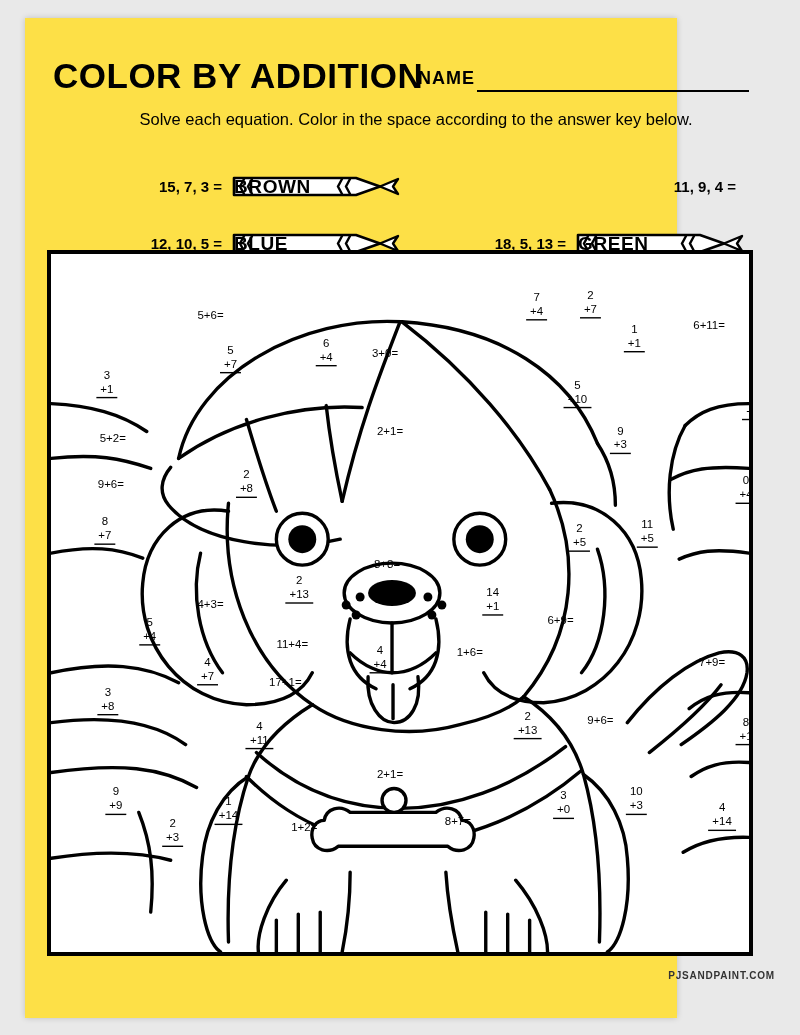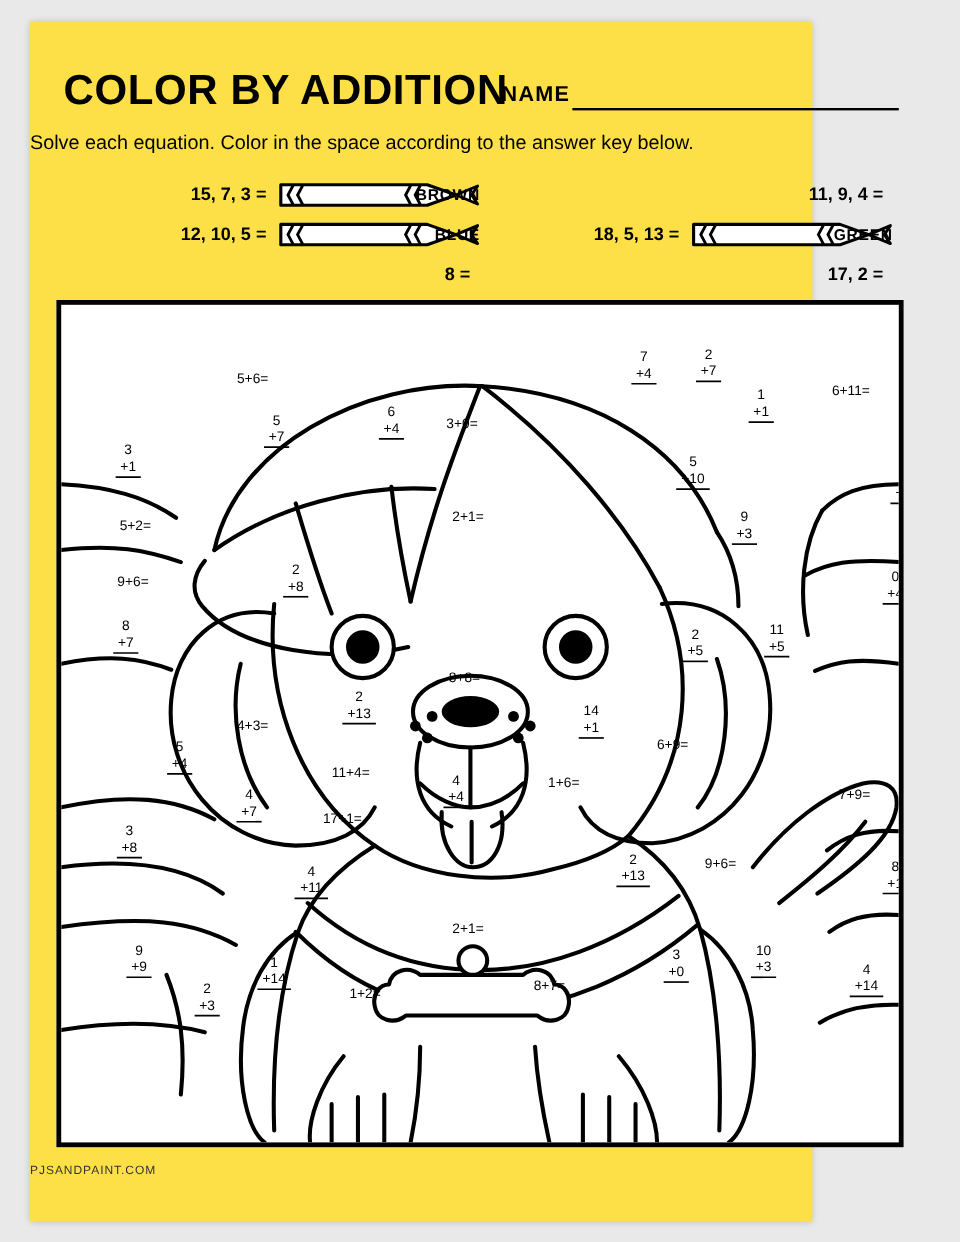--- a/index.html
+++ b/index.html
@@ -50,23 +50,24 @@
   }
   .name-line {
     position: absolute;
     left: 452px;
     top: 72px;
     width: 272px;
     border-bottom: 2px solid #000;
   }
   .instructions {
     position: absolute;
-    left: 0;
+    left: 16px;
     top: 92px;
     width: 750px;
+    text-align: center;
     font-size: 16.5px;
     color: #000;
   }
   
   .key {
     position: absolute;
     left: 0;
     top: 128px;
     width: 750px;
     height: 100px;
@@ -77,20 +78,21 @@
     width: 350px;
   }
   .key-col.left  { left: 25px; }
   .key-col.right { left: 369px; }
   .key-row {
     position: relative;
     height: 33px;
     display: flex;
     align-items: center;
     justify-content: flex-end;
+    margin-top: 24px;
   }
   .key-nums {
     font-size: 15px;
     font-weight: bold;
     color: #000;
     margin-right: 8px;
     white-space: nowrap;
   }
   .crayon {
     position: relative;
@@ -98,22 +100,22 @@
     height: 23px;
     flex: none;
   }
   .crayon svg { display: block; }
   .crayon-label {
     position: absolute;
     left: 0; top: 0;
     width: 170px;
     height: 23px;
     line-height: 23px;
-    text-align: right;
-    font-size: 13px;
+    text-align: left;
+    font-size: 19px;
     font-weight: bold;
     letter-spacing: 0.6px;
     color: #000;
     padding-left: 4px;
     box-sizing: border-box;
   }
   
   .art-frame {
     position: absolute;
     left: 22px;
@@ -132,24 +134,25 @@
     fill: #000;
     text-anchor: middle;
     dominant-baseline: middle;
   }
   
   .footer {
     position: absolute;
     left: 0;
     top: 952px;
     width: 750px;
-    text-align: left;
+    text-align: right;
     font-size: 10px;
     letter-spacing: 0.8px;
     color: #333;
+    font-weight: bold;
   }
 </style>
 </head>
 <body>
 
 <div class="page">
 
   <div class="header">
     <div class="title">COLOR BY ADDITION</div>
     <div class="name-label">NAME</div>

